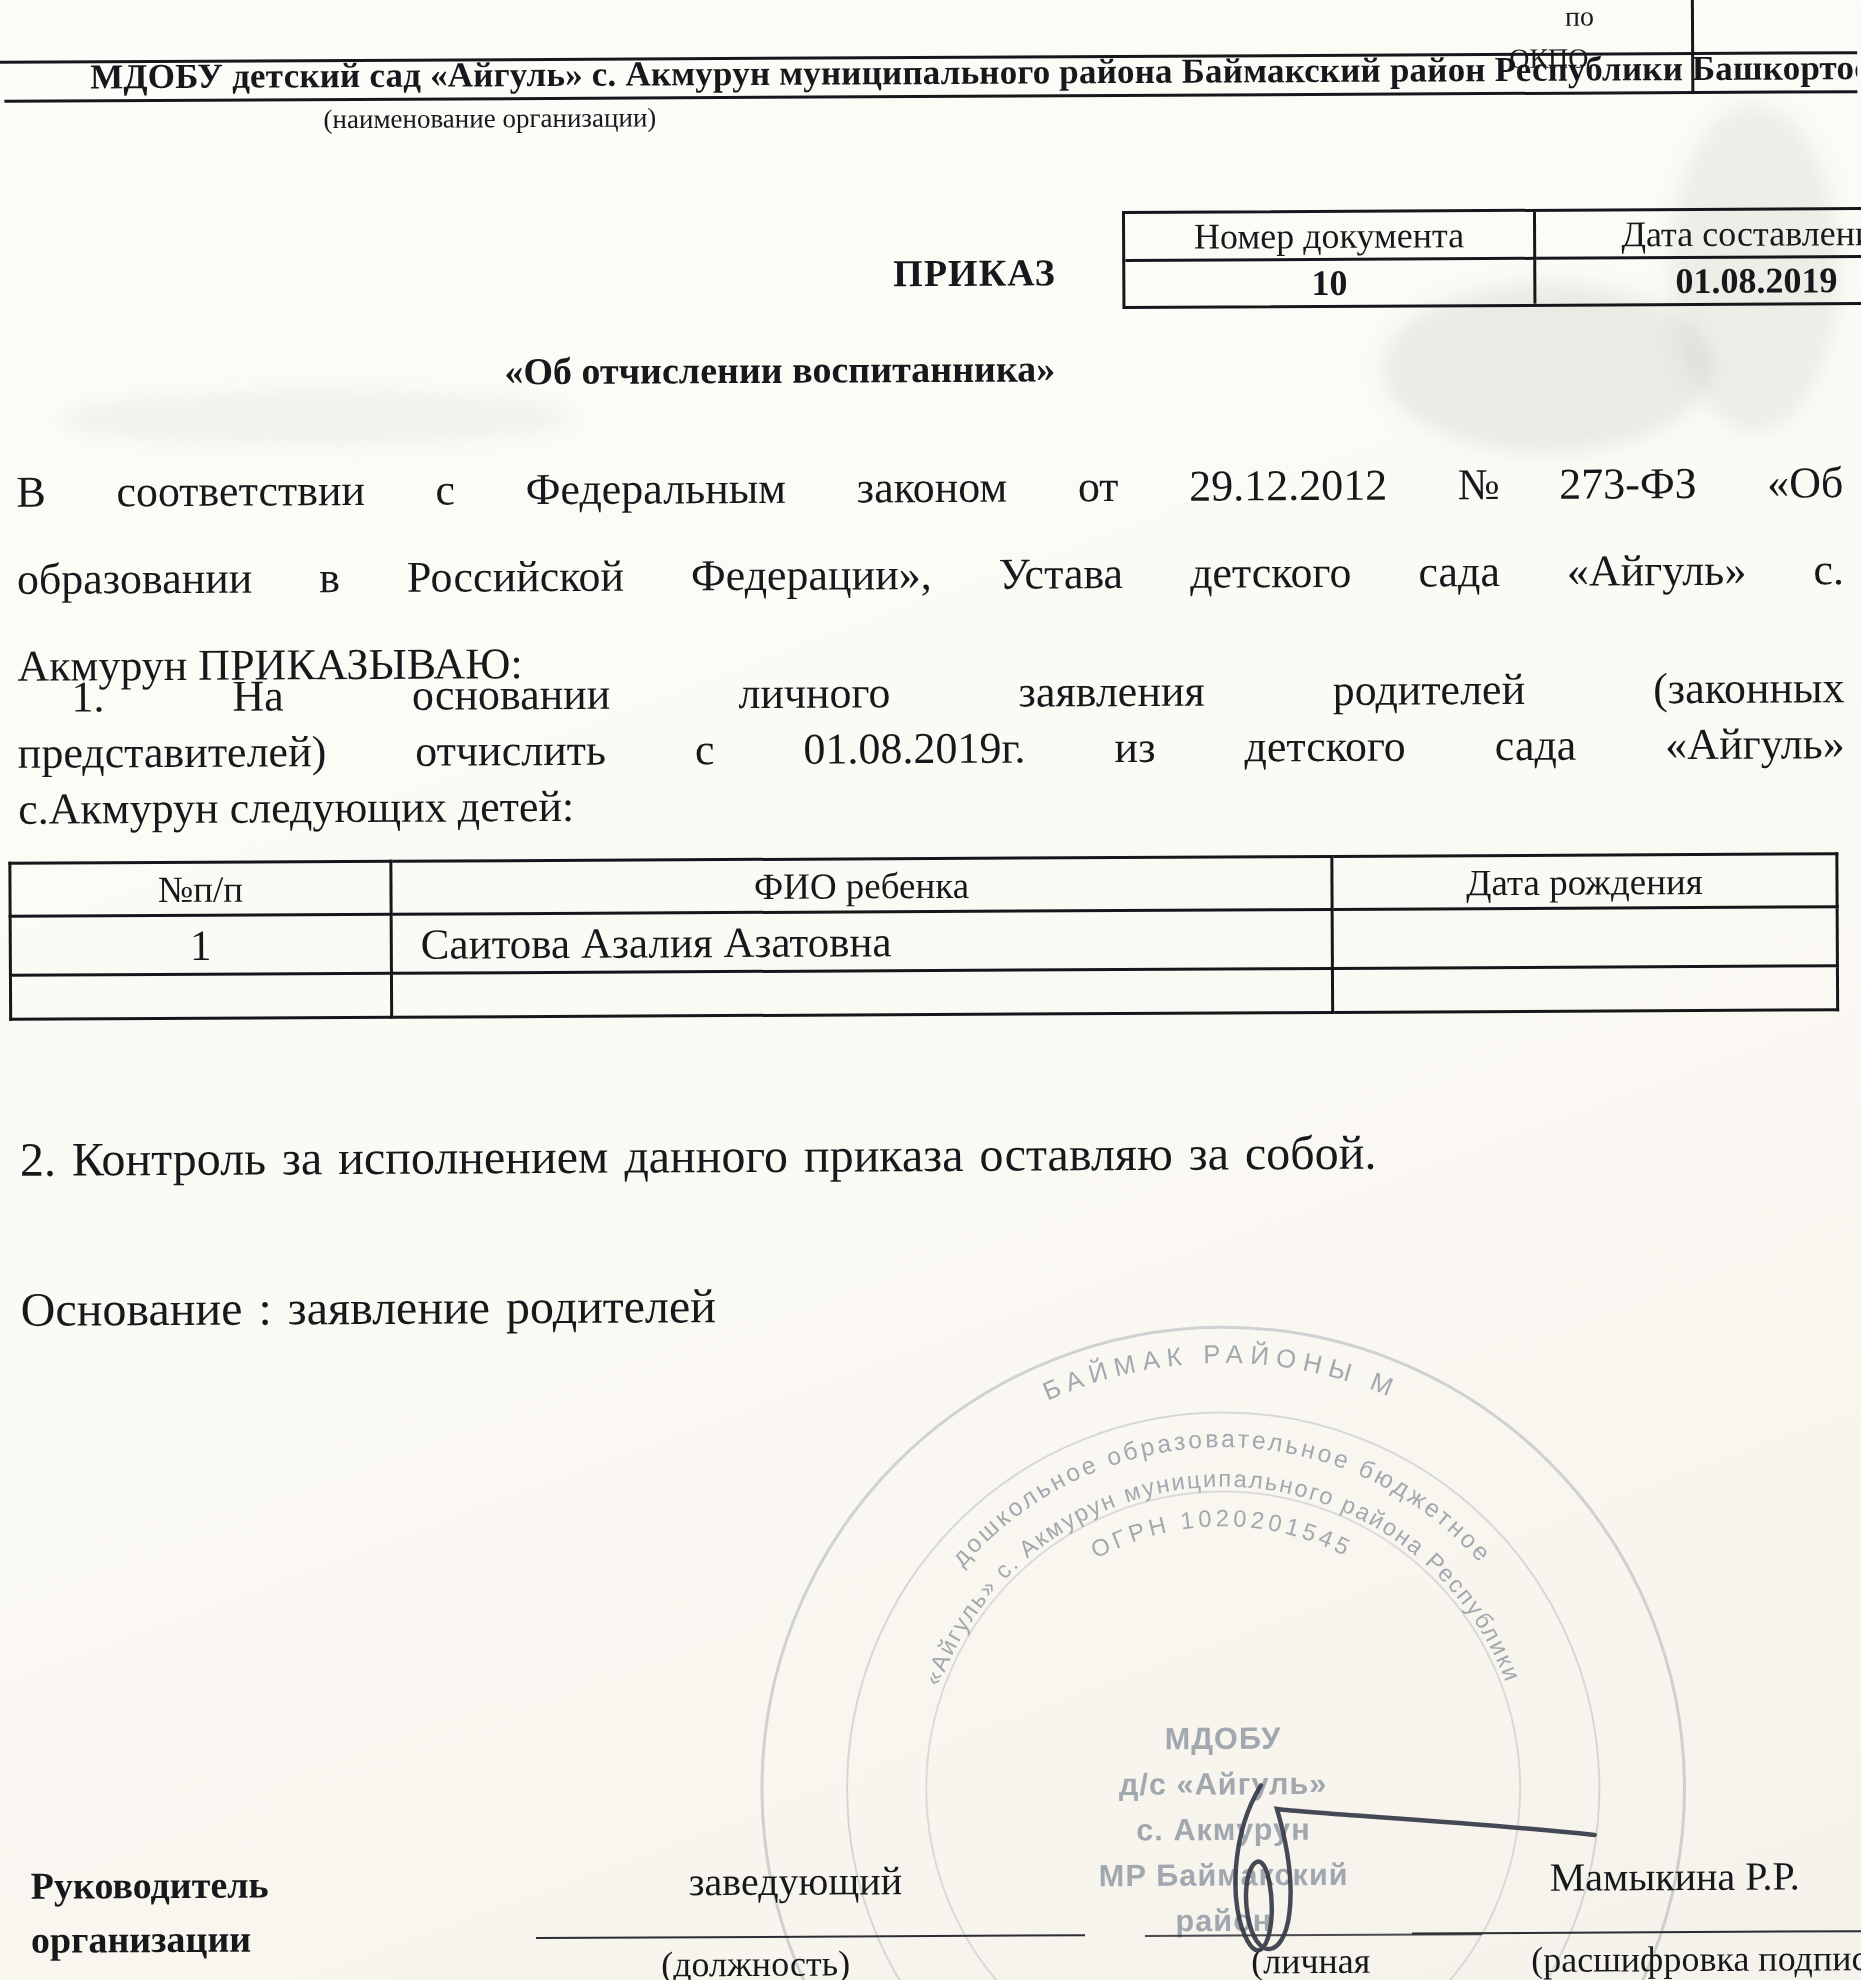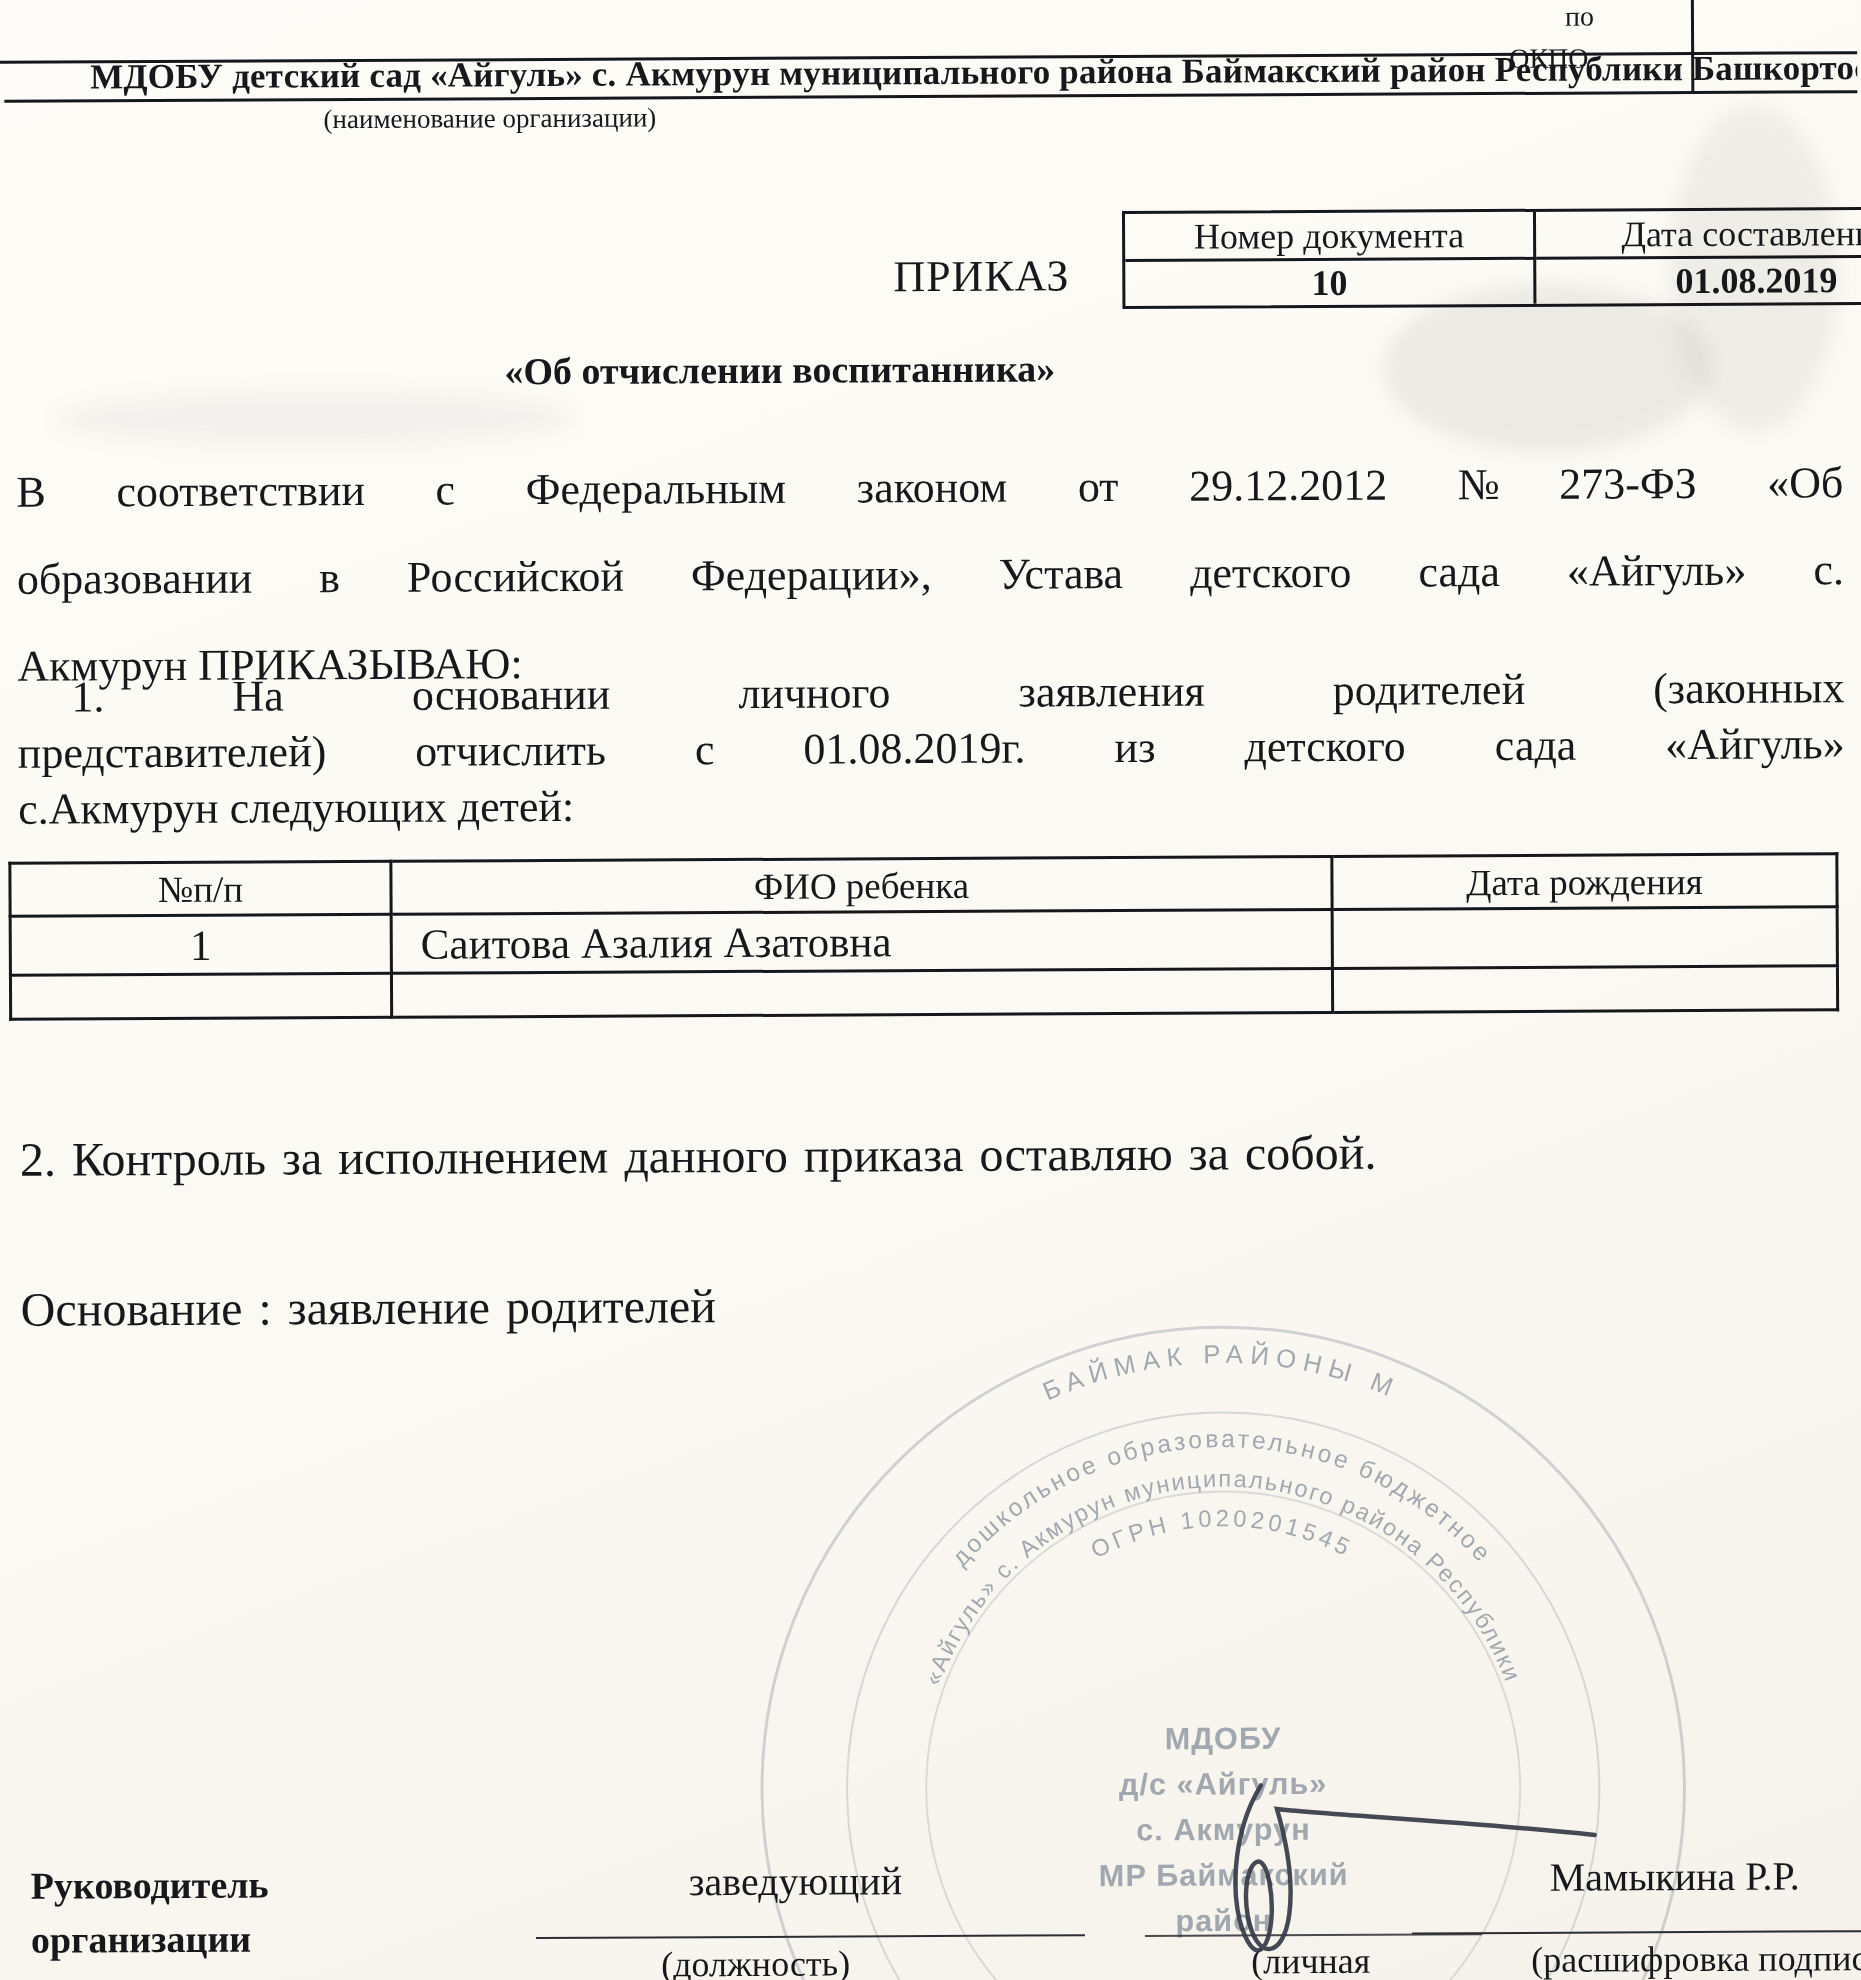--- a/index.html
+++ b/index.html
@@ -22,21 +22,21 @@
   .po-label   { left:1525px; top:4px;  font-size:28px;margin-left:44px; }
   .okpo-label { left:1513px; top:46px; font-size:28px; }
   .top-rule   { left:0; top:56px; width:1861px; }
   .okpo-vline { left:1695px; top:0; height:97px; }
   .org-name   { left:94px; top:53px; width:1767px; font-size:35px; font-weight:bold;
                 white-space:nowrap; overflow:hidden; letter-spacing:0.2px; }
   .org-underline { left:8px; top:95px; width:1853px; }
   .org-caption { left:327px; top:101px; font-size:27px; }
 
   
-  .order-label { left:896px; top:251px; font-size:44px; font-weight:normal; letter-spacing:1px; }
+  .order-label { left:896px; top:251px; font-size:38px; font-weight:bold; letter-spacing:1px; }
   .doc-table { left:1125px; top:212px; width:853px; border:3px solid #15171a;
                display:grid; grid-template-columns:411px 443px; overflow:hidden; }
   .dt-cell { border-right:3px solid #15171a; display:flex; align-items:center; justify-content:center;
              font-size:36px; white-space:nowrap; }
   .dt-h { height:48px; border-bottom:3px solid #15171a; }
   .dt-v { height:44px; font-weight:bold; }
 
   .subject { left:0; top:347px; width:1564px; text-align:center; font-size:38px; font-weight:bold; }
 
   

